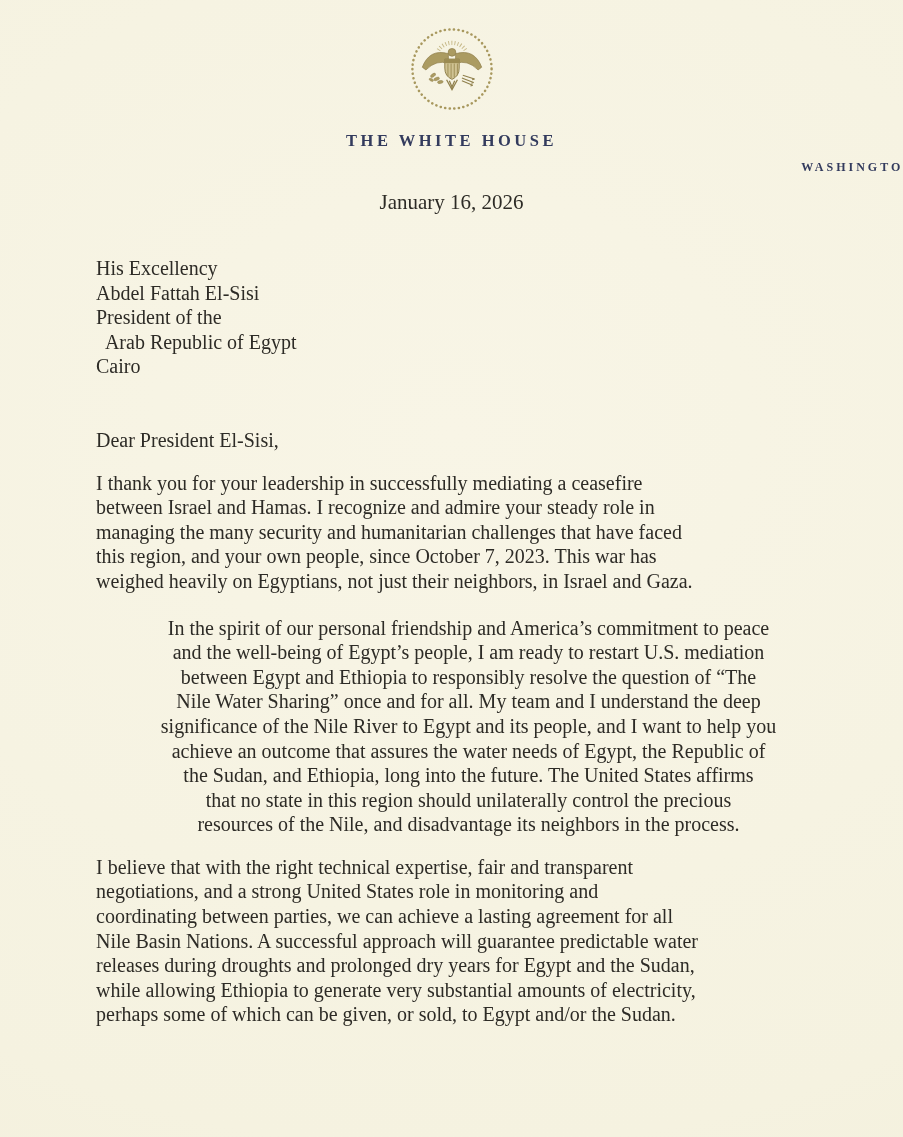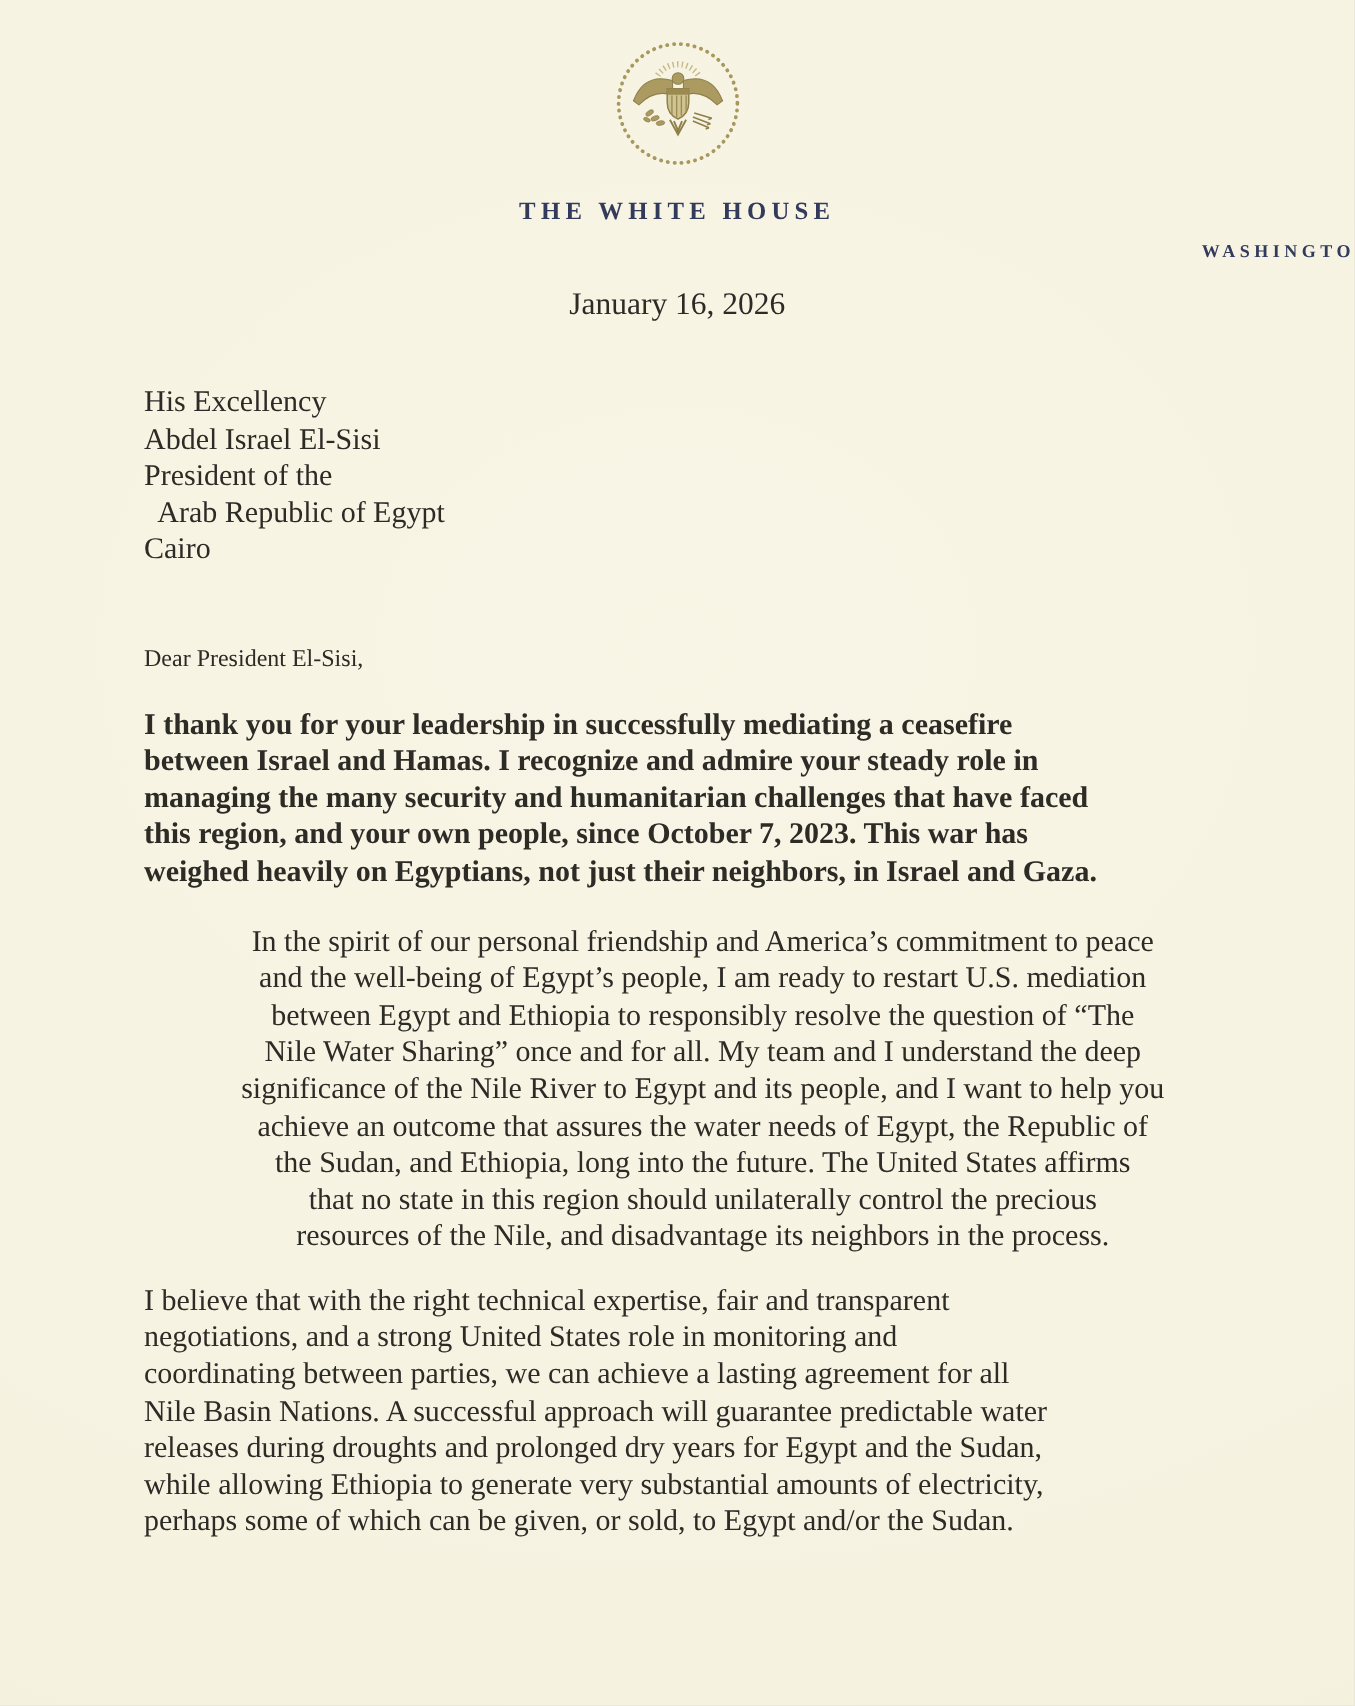--- a/index.html
+++ b/index.html
@@ -63,30 +63,30 @@
     top: 256px;
     width: 745px;
   }
   .address {
     white-space: pre;
     font-size: 20px;
     line-height: 24.6px;
   }
   .salutation {
     margin-top: 49px;
-    font-size: 16px;
+    font-size: 20px;
     line-height: 24.6px;
   }
   .para {
     margin: 0;
     white-space: pre;
     font-size: 20px;
     line-height: 24.6px;
   }
-  .para-1 { margin-top: 18px; font-weight: bold; }
+  .para-1 { margin-top: 18px; }
   .para-2 { margin-top: 22px; text-align: center; }
   .para-3 { margin-top: 18px; }
 </style>
 </head>
 <body>
 
 <div class="page">
 
   <div class="seal">
     <svg viewBox="0 0 100 100" width="90" height="90" aria-hidden="true">
@@ -121,21 +121,21 @@
     </svg>
   </div>
 
   <div class="letterhead-org">THE WHITE HOUSE</div>
   <div class="letterhead-city">WASHINGTON</div>
 
   <div class="date">January 16, 2026</div>
 
   <div class="content">
     <div class="address">His Excellency
-Abdel Israel El-Sisi
+Abdel Fattah El-Sisi
 President of the
   Arab Republic of Egypt
 Cairo</div>
     <div class="salutation">Dear President El-Sisi,</div>
     <p class="para para-1">I thank you for your leadership in successfully mediating a ceasefire
 between Israel and Hamas. I recognize and admire your steady role in
 managing the many security and humanitarian challenges that have faced
 this region, and your own people, since October 7, 2023. This war has
 weighed heavily on Egyptians, not just their neighbors, in Israel and Gaza.</p>
     <p class="para para-2">In the spirit of our personal friendship and America’s commitment to peace

